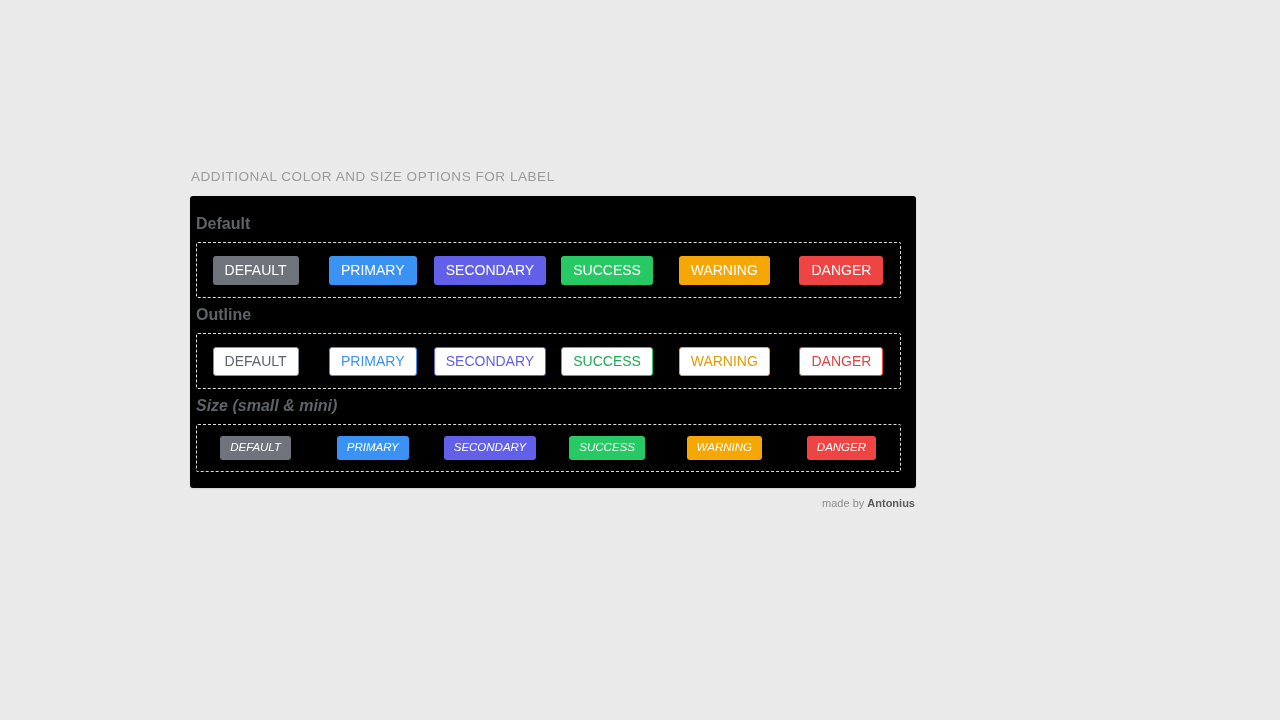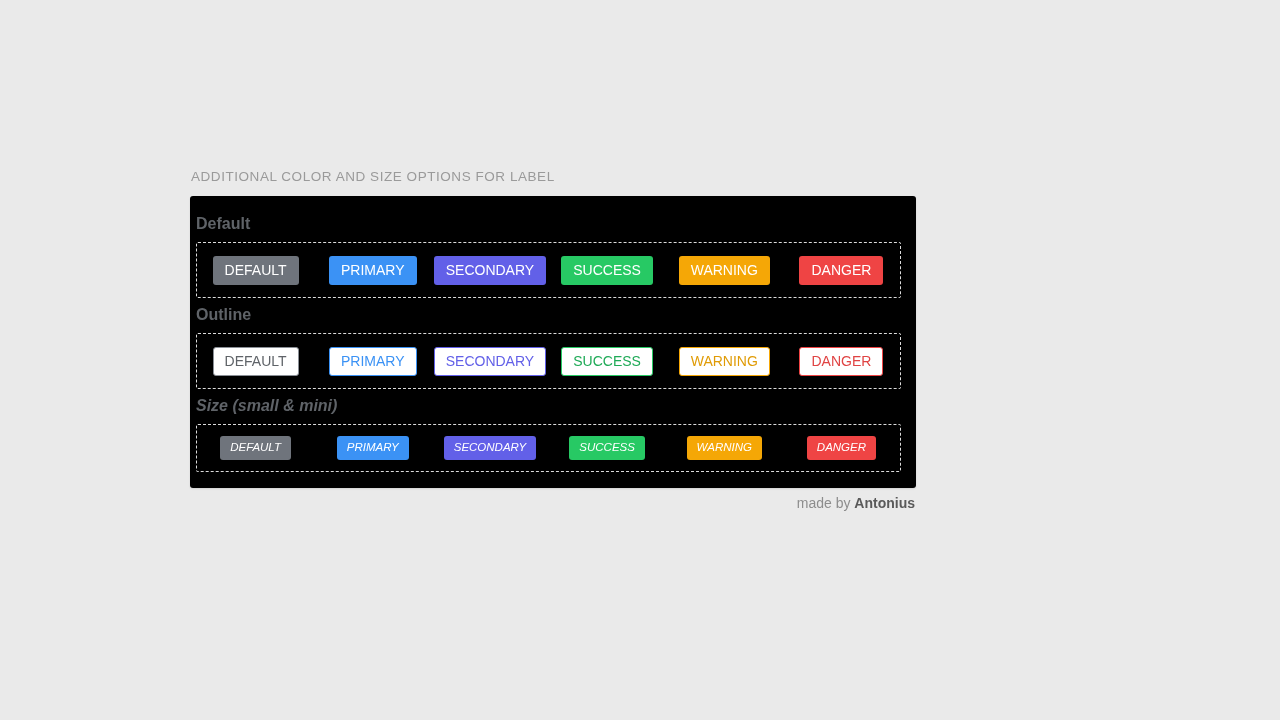--- a/index.html
+++ b/index.html
@@ -109,21 +109,21 @@
   
   .o-default  { color: #5f6368; border-color: #8a8f96; }
   .o-primary  { color: #3b92f5; border-color: #3b92f5; }
   .o-secondary{ color: #6260e8; border-color: #6260e8; }
   .o-success  { color: #1faa57; border-color: #27c964; }
   .o-warning  { color: #e09b05; border-color: #f5a706; }
   .o-danger   { color: #e04343; border-color: #ef4444; }
 
   .footer {
     text-align: right;
-    font-size: 14px;
+    font-size: 11px;
     color: #8d8d8d;
     margin-top: 8px;
     padding-right: 1px;
     line-height: 15px;
   }
   .footer b { color: #5a5a5a; font-weight: bold; }
 </style>
 </head>
 <body>
 

